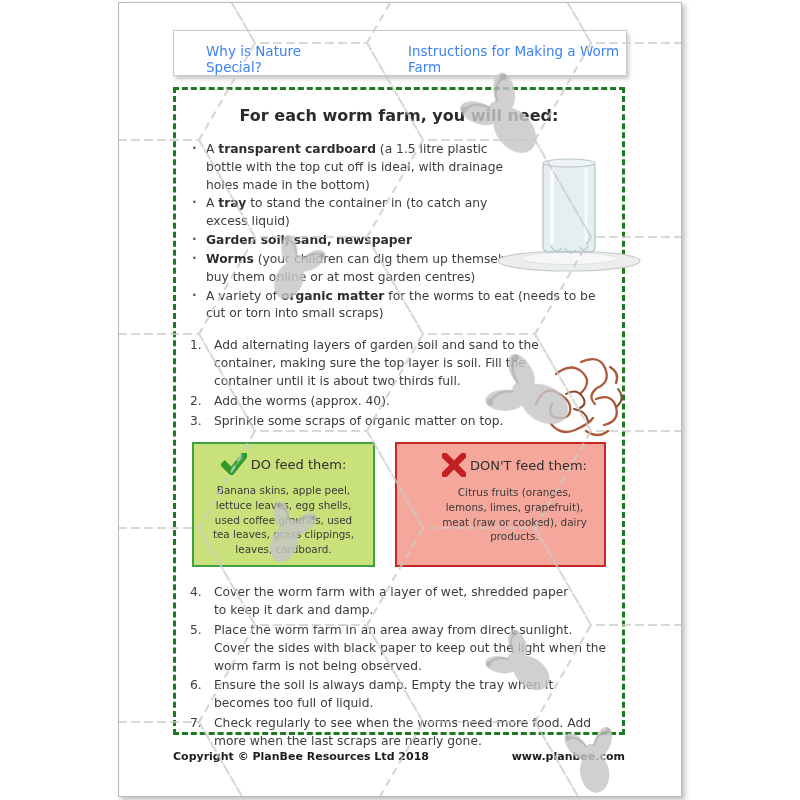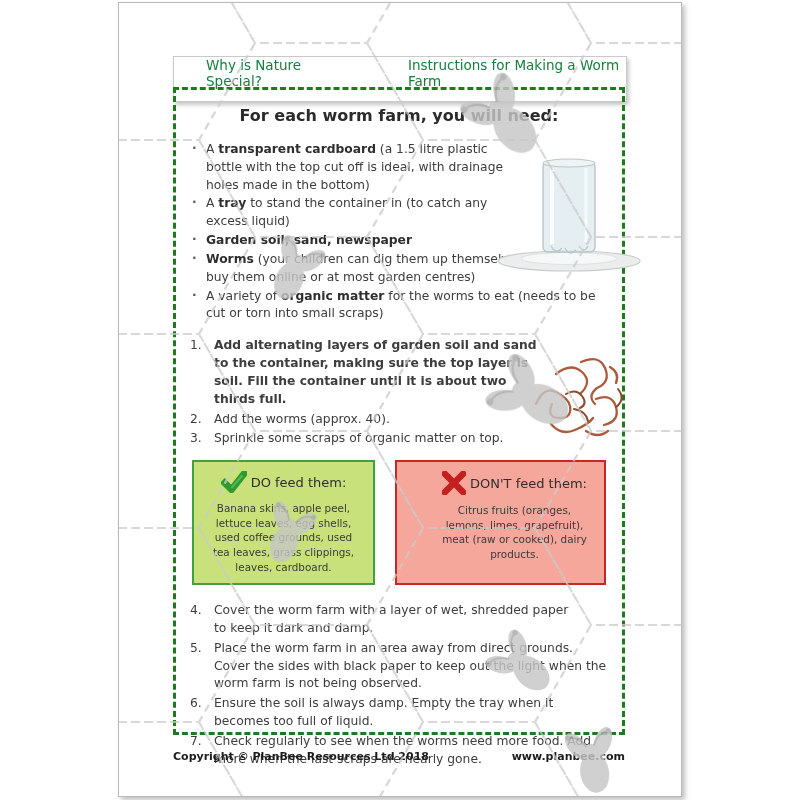--- a/index.html
+++ b/index.html
@@ -1,38 +1,38 @@
 <!DOCTYPE html>
 <html><head>
 <meta charset="utf-8">
 <style>
   html,body{margin:0;padding:0;width:800px;height:800px;background:#ffffff;overflow:hidden;
     font-family:"DejaVu Sans","Liberation Sans",sans-serif;}
   .sheet{position:absolute;left:118px;top:2px;width:562px;height:793px;background:#fff;
     border:1px solid #b9b9b9;box-shadow:3px 3px 5px rgba(0,0,0,0.25);overflow:hidden;}
   .overlay{position:absolute;left:0;top:0;width:562px;height:793px;z-index:6;pointer-events:none;}
   .header-box{position:absolute;left:54px;top:27px;width:452px;height:44px;background:#fff;
-    border:1px solid #c9c9c9;box-shadow:2px 3px 4px rgba(0,0,0,0.22);display:flex;align-items:flex-start;
-    font-size:13.5px;color:#15803d;z-index:2;margin-top:26px;}
+    border:1px solid #c9c9c9;box-shadow:2px 3px 4px rgba(0,0,0,0.22);display:flex;align-items:flex-end;
+    font-size:13.5px;color:#3b82f6;z-index:2;}
   .header-box .h-left{margin-left:32px;}
   .header-box .h-right{margin-left:66px;}
   .content-box{position:absolute;left:54px;top:84px;width:446px;height:642px;z-index:2;
     border:3px dashed #1f7a1f;padding:0 14px;box-sizing:content-box;color:#3d3d3d;}
   .content-box{width:418px;padding:0 14px;}
   .page-title{text-align:center;font-weight:bold;font-size:16px;color:#2b2b2b;margin:16px 0 0 0;}
   .materials{margin:16px 0 0 0;padding:0;list-style:none;font-size:12.3px;line-height:1.45;}
   .materials li{position:relative;padding-left:16px;margin:0 0 1px 0;}
   .materials li::before{content:"·";position:absolute;left:2px;top:-1px;font-weight:bold;color:#555;}
   .materials .b, .step-row .b{font-weight:bold;color:#2e2e2e;}
   .bottle-spacer{float:right;width:104px;height:122px;}
   .steps{margin:14px 0 0 0;font-size:12.3px;line-height:1.45;}
   .step-row{display:flex;margin:0 0 2px 0;}
   .step-num{width:24px;flex:0 0 24px;}
   .step-text{flex:1;}
-  .narrow1{max-width:334px;font-weight:bold;}
+  .narrow1{max-width:334px;}
   .narrow4{max-width:368px;}
   .feed-row{display:flex;gap:20px;margin:12px 2px 0 2px;}
   .feed-box{flex:1;min-height:88px;padding:7px 8px 9px 8px;text-align:center;}
   .feed-box.do{background:#c9e17b;border:2px solid #3fa13f;}
   .feed-box.dont{background:#f5a79b;border:2px solid #c62828;padding-left:36px;}
   .feed-title-row{display:flex;align-items:center;justify-content:center;gap:4px;font-size:13px;color:#2e2e2e;margin:2px 0 8px 0;}
   .feed-title-row svg{flex:0 0 auto;}
   .feed-body{font-size:10.4px;line-height:1.4;color:#3a3a3a;margin:0 4px;}
   .footer{position:absolute;left:54px;top:747px;width:452px;display:flex;justify-content:space-between;
     font-size:11px;font-weight:bold;color:#1c1c1c;z-index:2;align-items:flex-end;}
@@ -130,21 +130,21 @@
         </div>
       </div>
 
       <div class="steps" style="margin-top:17px;">
         <div class="step-row">
           <span class="step-num">4.</span>
           <span class="step-text narrow4">Cover the worm farm with a layer of wet, shredded paper to keep it dark and damp.</span>
         </div>
         <div class="step-row">
           <span class="step-num">5.</span>
-          <span class="step-text">Place the worm farm in an area away from direct grounds. Cover the sides with black paper to keep out the light when the worm farm is not being observed.</span>
+          <span class="step-text">Place the worm farm in an area away from direct sunlight. Cover the sides with black paper to keep out the light when the worm farm is not being observed.</span>
         </div>
         <div class="step-row">
           <span class="step-num">6.</span>
           <span class="step-text">Ensure the soil is always damp. Empty the tray when it becomes too full of liquid.</span>
         </div>
         <div class="step-row">
           <span class="step-num">7.</span>
           <span class="step-text">Check regularly to see when the worms need more food. Add more when the last scraps are nearly gone.</span>
         </div>
       </div>

